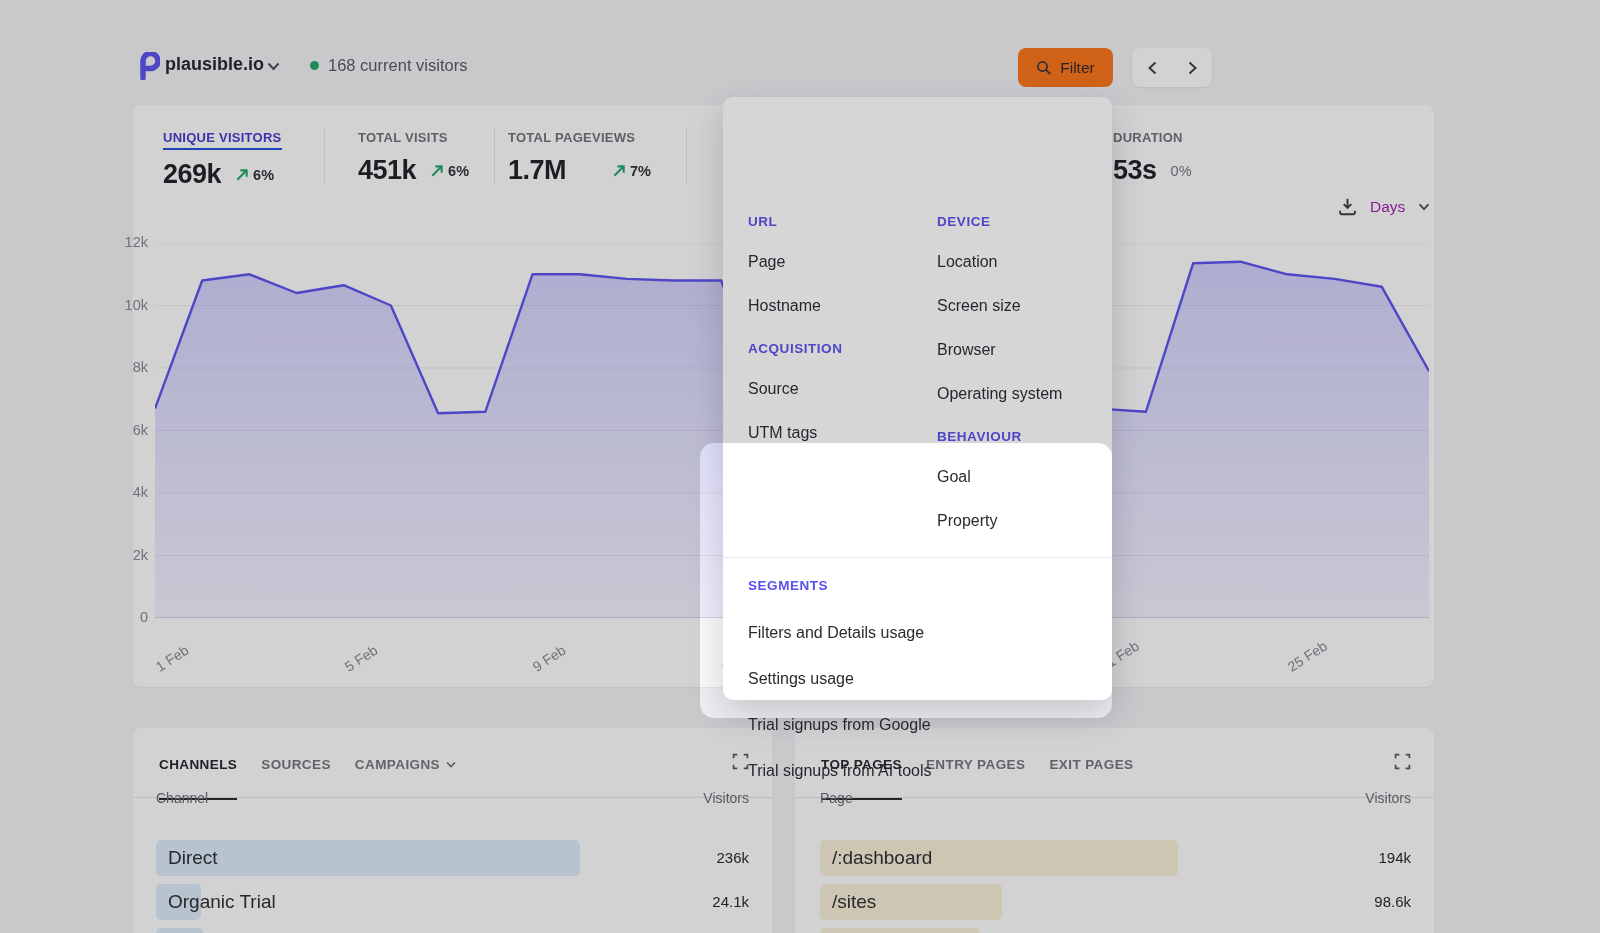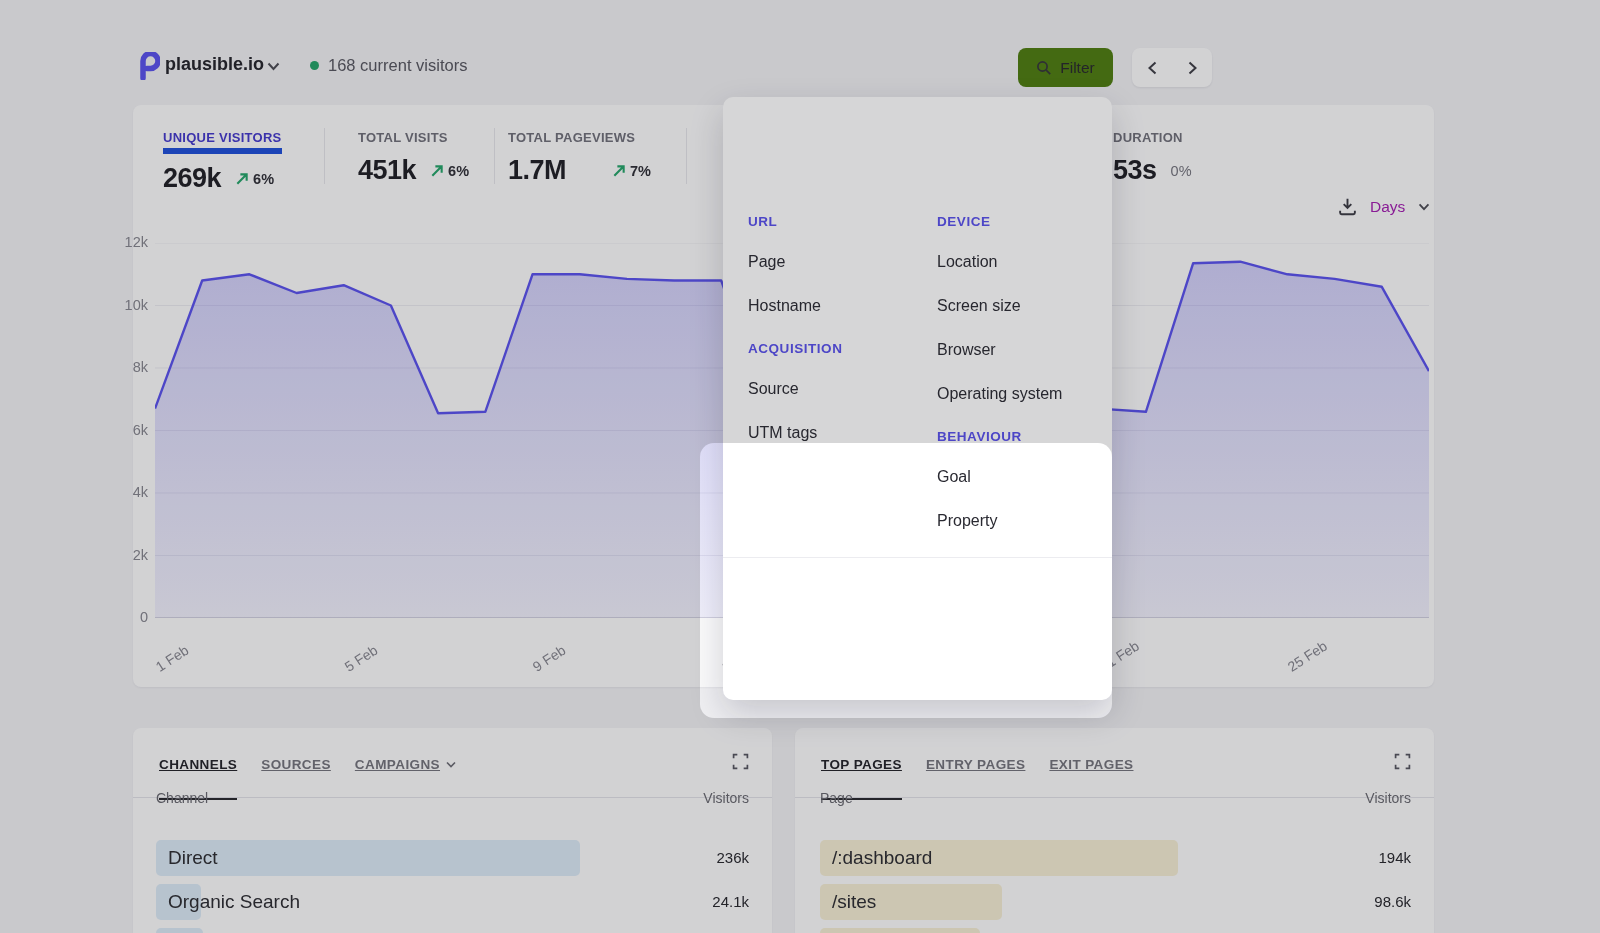--- a/index.html
+++ b/index.html
@@ -5,46 +5,46 @@
   html,body{margin:0;padding:0;background:#efeff2;font-family:"Liberation Sans",sans-serif;}
   #stage{position:relative;width:1600px;height:933px;overflow:hidden;background:var(--page_bg,#efeff2);}
   .card{position:absolute;background:var(--card_bg,#fafafb);border-radius:8px;box-shadow:0 1px 2px rgba(20,20,40,.05);z-index:1;}
 
   
   .topbar-item{position:absolute;z-index:2;display:flex;align-items:center;}
   #site-name{left:165px;top:54px;font-size:18px;font-weight:700;color:#23232a;}
   #site-chevron{left:267px;top:62px;}
   #live{left:310px;top:56px;gap:9px;font-size:16.5px;color:#55555e;}
   .dot{width:9px;height:9px;border-radius:50%;background:var(--green,#23a368);}
-  #filter-btn{left:1018px;top:48px;width:95px;height:39px;background:#4d7c0f;border-radius:8px;justify-content:center;gap:8px;font-size:15.5px;color:#26262b;cursor:pointer;}
+  #filter-btn{left:1018px;top:48px;width:95px;height:39px;background:#f97316;border-radius:8px;justify-content:center;gap:8px;font-size:15.5px;color:#26262b;cursor:pointer;}
   #nav-btns{left:1132px;top:48px;width:80px;height:39px;background:var(--card_bg,#fafafb);border-radius:8px;box-shadow:0 1px 2px rgba(20,20,40,.08);justify-content:space-around;}
   #date-btn{left:1210px;top:48px;width:224px;height:39px;background:var(--card_bg,#fafafb);border-radius:8px;box-shadow:0 1px 2px rgba(20,20,40,.08);font-size:16px;color:#1f1f26;}
   #date-btn .lbl{margin-left:24px;flex:1;}
   #date-btn svg{margin-right:14px;}
   .navchev{padding:4px 8px;cursor:pointer;display:flex;align-items:center;}
 
   
   .stat{position:absolute;top:128px;z-index:2;cursor:pointer;}
   .stat-label{font-size:13px;font-weight:700;letter-spacing:.02em;color:#6e6e78;display:inline-block;}
-  .stat-label.active{color:#4338ca;border-bottom:6px solid #1d4ed8;padding-bottom:3px;}
+  .stat-label.active{color:#4338ca;border-bottom:2px solid #1d4ed8;padding-bottom:3px;}
   .stat-row{margin-top:9px;display:flex;align-items:center;gap:14px;}
   .stat-value{font-size:27px;font-weight:700;color:#1e1e24;letter-spacing:-.5px;}
   .stat-change{font-size:14.5px;font-weight:600;color:#2e2e35;}
   .stat-change.muted{color:#73737c;font-weight:400;}
   .vdiv{position:absolute;top:128px;height:56px;width:1px;background:#e3e3e8;z-index:2;}
 
   
   #chart-toolbar{left:1338px;top:197px;gap:13px;z-index:2;color:#a21caf;font-size:15.5px;cursor:pointer;}
   #trend-svg{position:absolute;left:155px;top:243px;z-index:2;}
   .ytick{position:absolute;left:104px;width:44px;text-align:right;font-size:14.5px;color:#84848d;z-index:2;}
   .xtick{position:absolute;transform:rotate(-33deg);transform-origin:0 50%;font-size:14px;color:#84848d;white-space:nowrap;z-index:2;}
 
   
   .tabs{position:absolute;top:754px;display:flex;gap:24px;z-index:2;}
-  .tab{position:relative;font-size:13.5px;font-weight:700;letter-spacing:.03em;color:#72727a;height:20px;display:flex;align-items:center;gap:6px;cursor:pointer;text-decoration:underline;}
+  .tab{position:relative;font-size:13.5px;font-weight:700;letter-spacing:.03em;color:#72727a;height:20px;display:flex;align-items:center;gap:6px;cursor:pointer;}
   .tab.active{color:#222228;}
   .tab.active::after{content:"";position:absolute;left:0;right:0;top:43px;height:3px;background:#26262b;}
   .tabline{position:absolute;top:797px;height:1px;background:#e0e0e6;z-index:2;}
   .thead{position:absolute;top:788px;font-size:14px;color:#67676e;z-index:2;line-height:20px;}
   .rows{position:absolute;top:840px;z-index:2;}
   .trow{position:relative;height:36px;margin-bottom:8px;}
   .tbar{position:absolute;left:0;top:0;bottom:0;border-radius:5px;}
   .tlabel{position:absolute;left:12px;line-height:36px;font-size:19px;color:#2b2b30;}
   .tvalue{position:absolute;right:0;line-height:36px;font-size:15px;font-weight:500;color:#26262b;}
   .expand{position:absolute;top:753px;z-index:2;cursor:pointer;}
@@ -215,21 +215,21 @@
   <div class="thead" style="left:156px;">Channel</div>
   <div class="thead" style="left:156px;width:593px;text-align:right;">Visitors</div>
   <div class="rows" style="left:156px;width:593px;" id="channels-rows">
       <div class="trow">
         <div class="tbar" style="width: 71.5%; background: var(--bar_blue);"></div>
         <div class="tlabel">Direct</div>
         <div class="tvalue">236k</div>
       </div>
       <div class="trow">
         <div class="tbar" style="width: 7.6%; background: var(--bar_blue);"></div>
-        <div class="tlabel">Organic Search</div>
+        <div class="tlabel">Organic Trial</div>
         <div class="tvalue">24.1k</div>
       </div>
       <div class="trow">
         <div class="tbar" style="width: 8%; background: var(--bar_blue);"></div>
       </div>
     </div>
 
   <div class="tabs" style="left:821px;" id="pages-tabs">
       <div class="tab active">TOP PAGES</div>
       <div class="tab">ENTRY PAGES</div>
@@ -270,20 +270,27 @@
         <div class="menu-title">DEVICE</div>
         <div class="menu-item">Location</div>
         <div class="menu-item">Screen size</div>
         <div class="menu-item">Browser</div>
         <div class="menu-item">Operating system</div>
         <div class="menu-title">BEHAVIOUR</div>
         <div class="menu-item">Goal</div>
         <div class="menu-item">Property</div>
       </div>
     <div id="menu-divider"></div>
+    <div id="segments-box">
+      <div class="menu-title">SEGMENTS</div>
+    <div class="seg-item">Filters and Details usage</div>
+        <div class="seg-item">Settings usage</div>
+        <div class="seg-item">Trial signups from Google</div>
+        <div class="seg-item">Trial signups from AI tools</div>
+      </div>
   </div>
 
   <svg id="overlay" width="1600" height="933">
     <defs>
       <mask id="holeM">
         <rect width="1600" height="933" fill="white"></rect>
         <rect x="700" y="443" width="412" height="275" rx="14" fill="black"></rect>
       </mask>
     </defs>
     <rect width="1600" height="933" fill="rgba(26,26,32,0.18)" mask="url(#holeM)"></rect>

